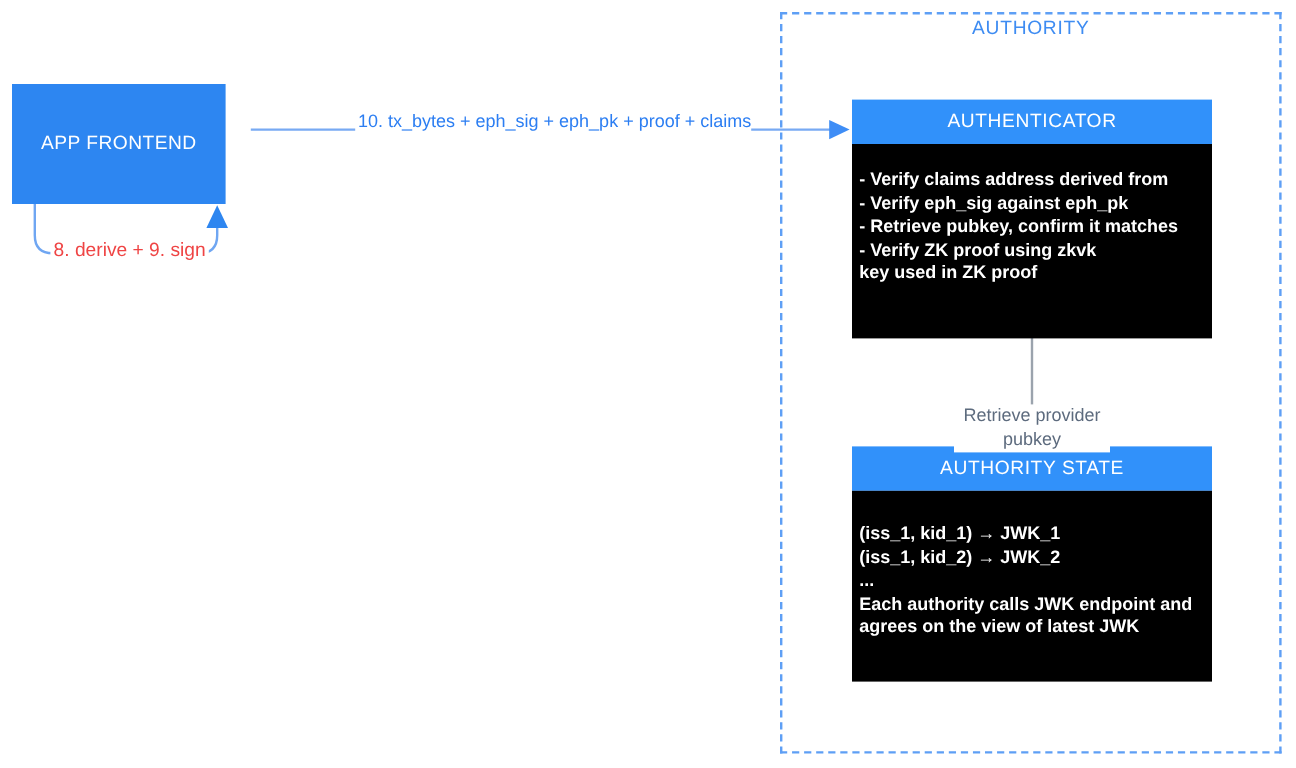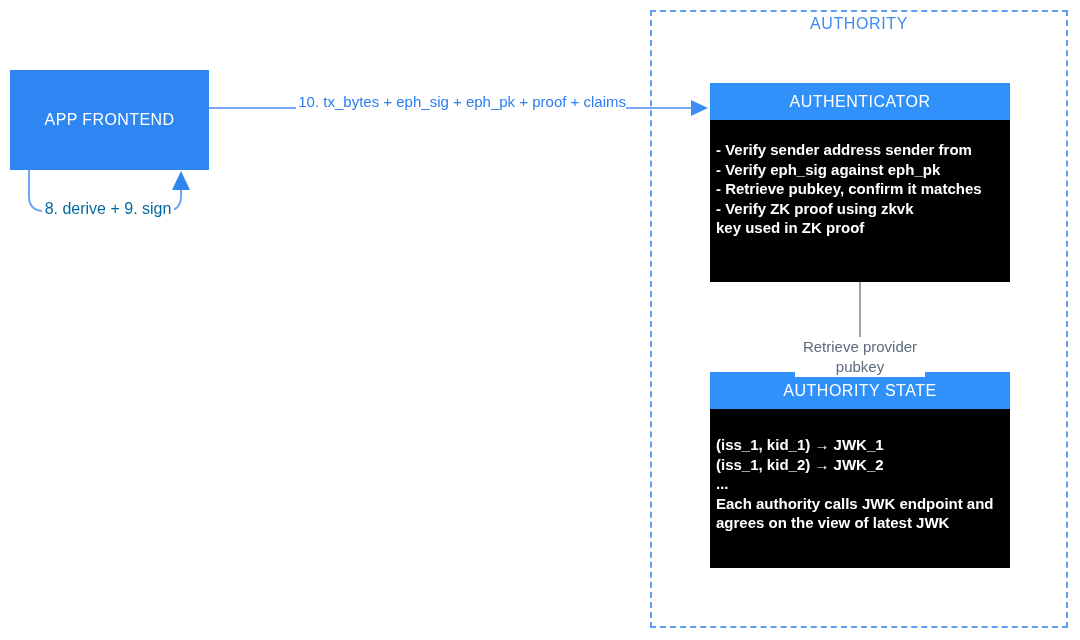--- a/index.html
+++ b/index.html
@@ -6,21 +6,21 @@
   #canvas{
     position:relative;width:1080px;height:640px;background:#ffffff;
     font-family:"Liberation Sans", sans-serif;overflow:hidden;
   }
   #arrows{position:absolute;left:0;top:0;width:1080px;height:640px;z-index:1;pointer-events:none;}
 
   .node-box{position:absolute;z-index:2;}
 
   
   .app-box{
-    left:10px;top:70px;width:199px;height:100px;background:#2D86F1;
+    left:10px;top:70px;width:178px;height:100px;background:#2D86F1;
     display:flex;align-items:center;justify-content:center;
   }
   .app-box .label{
     color:#ffffff;font-size:16px;font-weight:500;letter-spacing:.4px;
   }
 
   
   .authority-box{
     left:650px;top:10px;width:418px;height:618px;
     border:2px dashed #5E9FF5;box-sizing:border-box;z-index:0;
@@ -47,21 +47,21 @@
   .authority-state .body{height:159px;padding-top:26px;}
 
   
   .arrow-label{
     position:absolute;z-index:3;background:#ffffff;text-align:center;
   }
   .tx-label{
     left:296px;top:92px;width:330px;color:#2C7EF2;font-size:15px;line-height:19px;text-align:right;
   }
   .derive-label{
-    left:42px;top:199px;width:132px;color:#0369a1;font-size:16px;line-height:20px;
+    left:42px;top:199px;width:132px;color:#ef4444;font-size:16px;line-height:20px;
   }
   .retrieve-label{
     left:795px;top:301px;width:130px;color:#5D6B7E;font-size:15px;line-height:20px;margin-top:36px;
   }
 </style>
 </head>
 <body>
 
 <div id="canvas">
 
@@ -87,21 +87,21 @@
     <span class="label">APP FRONTEND</span>
   </div>
 
   <div class="arrow-label tx-label">10. tx_bytes + eph_sig + eph_pk + proof + claims</div>
   <div class="arrow-label derive-label">8. derive + 9. sign</div>
   <div class="arrow-label retrieve-label">Retrieve provider pubkey</div>
 
   <div class="component authenticator">
     <div class="header">AUTHENTICATOR</div>
     <div class="body">
-        <div>- Verify sender address sender from</div>
+        <div>- Verify claims address derived from</div>
         <div>- Verify eph_sig against eph_pk</div>
         <div>- Retrieve pubkey, confirm it matches</div>
         <div>- Verify ZK proof using zkvk</div>
         <div>key used in ZK proof</div>
       </div>
   </div>
 
   <div class="component authority-state">
     <div class="header">AUTHORITY STATE</div>
     <div class="body">

